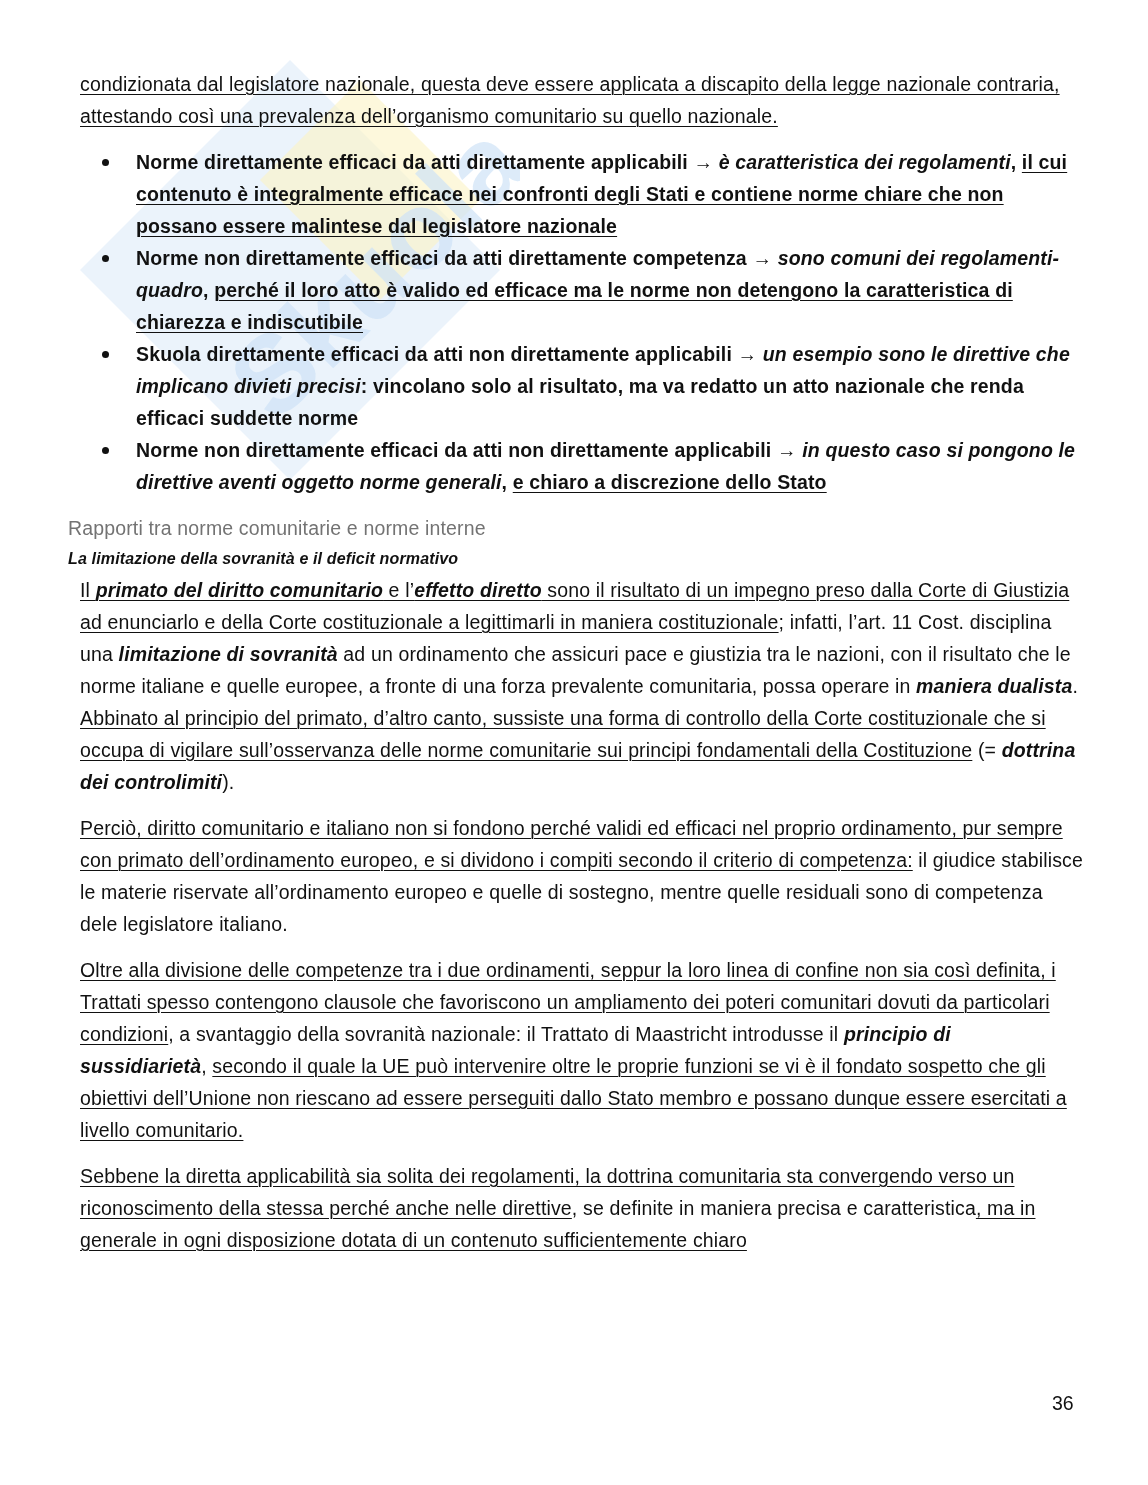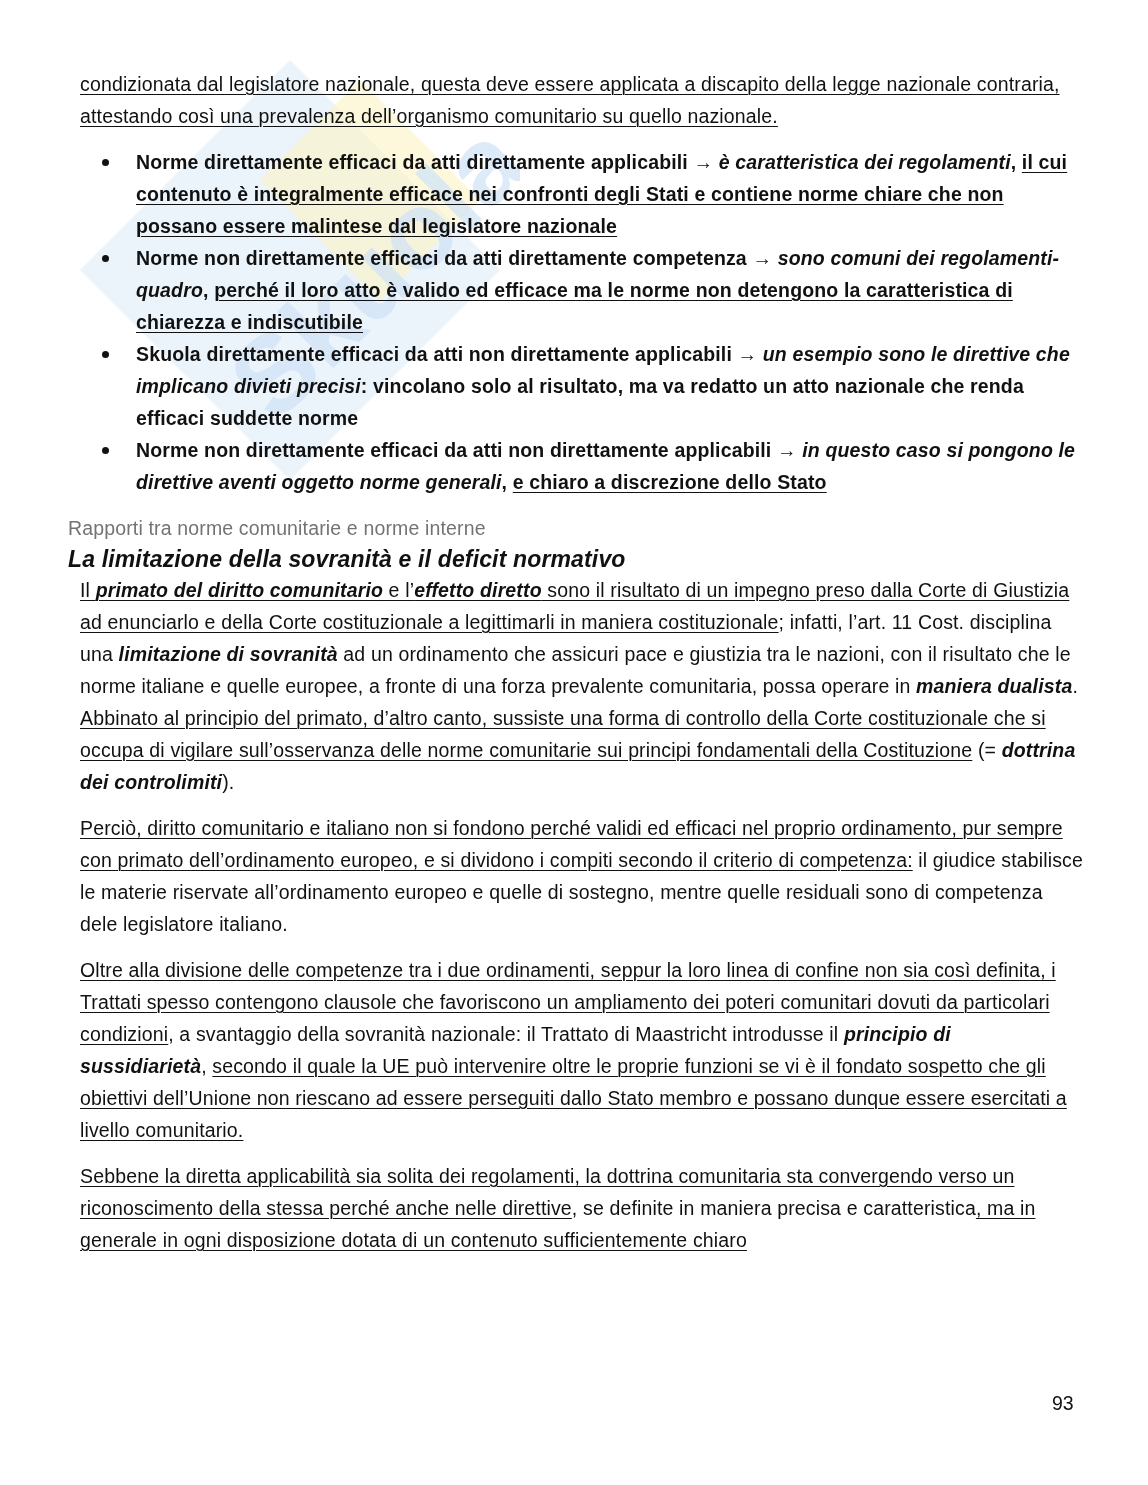--- a/index.html
+++ b/index.html
@@ -20,21 +20,21 @@
     p { margin: 0; }
     .para { margin-bottom: 14px; margin-left: 12px; }
     u { text-decoration: underline; text-underline-offset: 3px; text-decoration-thickness: 1px; }
     ul.bullets { list-style: none; margin: 8px 0 2px 0; padding: 0; }
     ul.bullets li { position: relative; padding-left: 68px; font-weight: bold; }
     ul.bullets li .dot {
       position: absolute; left: 34px; top: 13px; width: 7px; height: 7px;
       border-radius: 50%; background: #111;
     }
     .h2 { color: #737373; font-size: 19.5px; margin: 14px 0 0 0; }
-    .h3 { font-weight: bold; font-style: italic; font-size: 23px; line-height: 30px; margin: 0; }
+    .h3 { font-weight: bold; font-style: italic; font-size: 16px; line-height: 30px; margin: 0; }
     .page-number {
       position: absolute; left: 1052px; top: 1392px; font-size: 19.5px; z-index: 1;
     }
   </style>
 </head>
 <body>
 
 <div class="page">
 
   <svg class="watermark" viewBox="0 0 460 460">
@@ -75,14 +75,14 @@
     <p class="para"><u>Il </u><u><b><i>primato del diritto comunitario</i></b></u><u> e l’</u><u><b><i>effetto diretto</i></b></u><u> sono il risultato di un impegno preso dalla Corte di Giustizia ad enunciarlo e della Corte costituzionale a legittimarli in maniera costituzionale</u><span>; infatti, l’art. 11 Cost. disciplina una </span><b><i>limitazione di sovranità</i></b><span> ad un ordinamento che assicuri pace e giustizia tra le nazioni, con il risultato che le norme italiane e quelle europee, a fronte di una forza prevalente comunitaria, possa operare in </span><b><i>maniera dualista</i></b><span>. </span><u>Abbinato al principio del primato, d’altro canto, sussiste una forma di controllo della Corte costituzionale che si occupa di vigilare sull’osservanza delle norme comunitarie sui principi fondamentali della Costituzione</u><span> (= </span><b><i>dottrina dei controlimiti</i></b><span>).</span></p>
 
     <p class="para"><u>Perciò, diritto comunitario e italiano non si fondono perché validi ed efficaci nel proprio ordinamento, pur sempre con primato dell’ordinamento europeo, e si dividono i compiti secondo il criterio di competenza:</u><span> il giudice stabilisce le materie riservate all’ordinamento europeo e quelle di sostegno, mentre quelle residuali sono di competenza dele legislatore italiano.</span></p>
 
 
     <p class="para"><u>Oltre alla divisione delle competenze tra i due ordinamenti, seppur la loro linea di confine non sia così definita, i Trattati spesso contengono clausole che favoriscono un ampliamento dei poteri comunitari dovuti da particolari condizioni</u><span>, a svantaggio della sovranità nazionale: il Trattato di Maastricht introdusse il </span><b><i>principio di sussidiarietà</i></b><span>, </span><u>secondo il quale la UE può intervenire oltre le proprie funzioni se vi è il fondato sospetto che gli obiettivi dell’Unione non riescano ad essere perseguiti dallo Stato membro e possano dunque essere esercitati a livello comunitario.</u></p>
 
     <p class="para"><u>Sebbene la diretta applicabilità sia solita dei regolamenti, la dottrina comunitaria sta convergendo verso un riconoscimento della stessa perché anche nelle direttive</u><span>, se definite in maniera precisa e caratteristica</span><u>, ma in generale in ogni disposizione dotata di un contenuto sufficientemente chiaro</u></p>
   </div>
 
-  <div class="page-number">93</div>
+  <div class="page-number">36</div>
 </div>
 
 </body></html>

